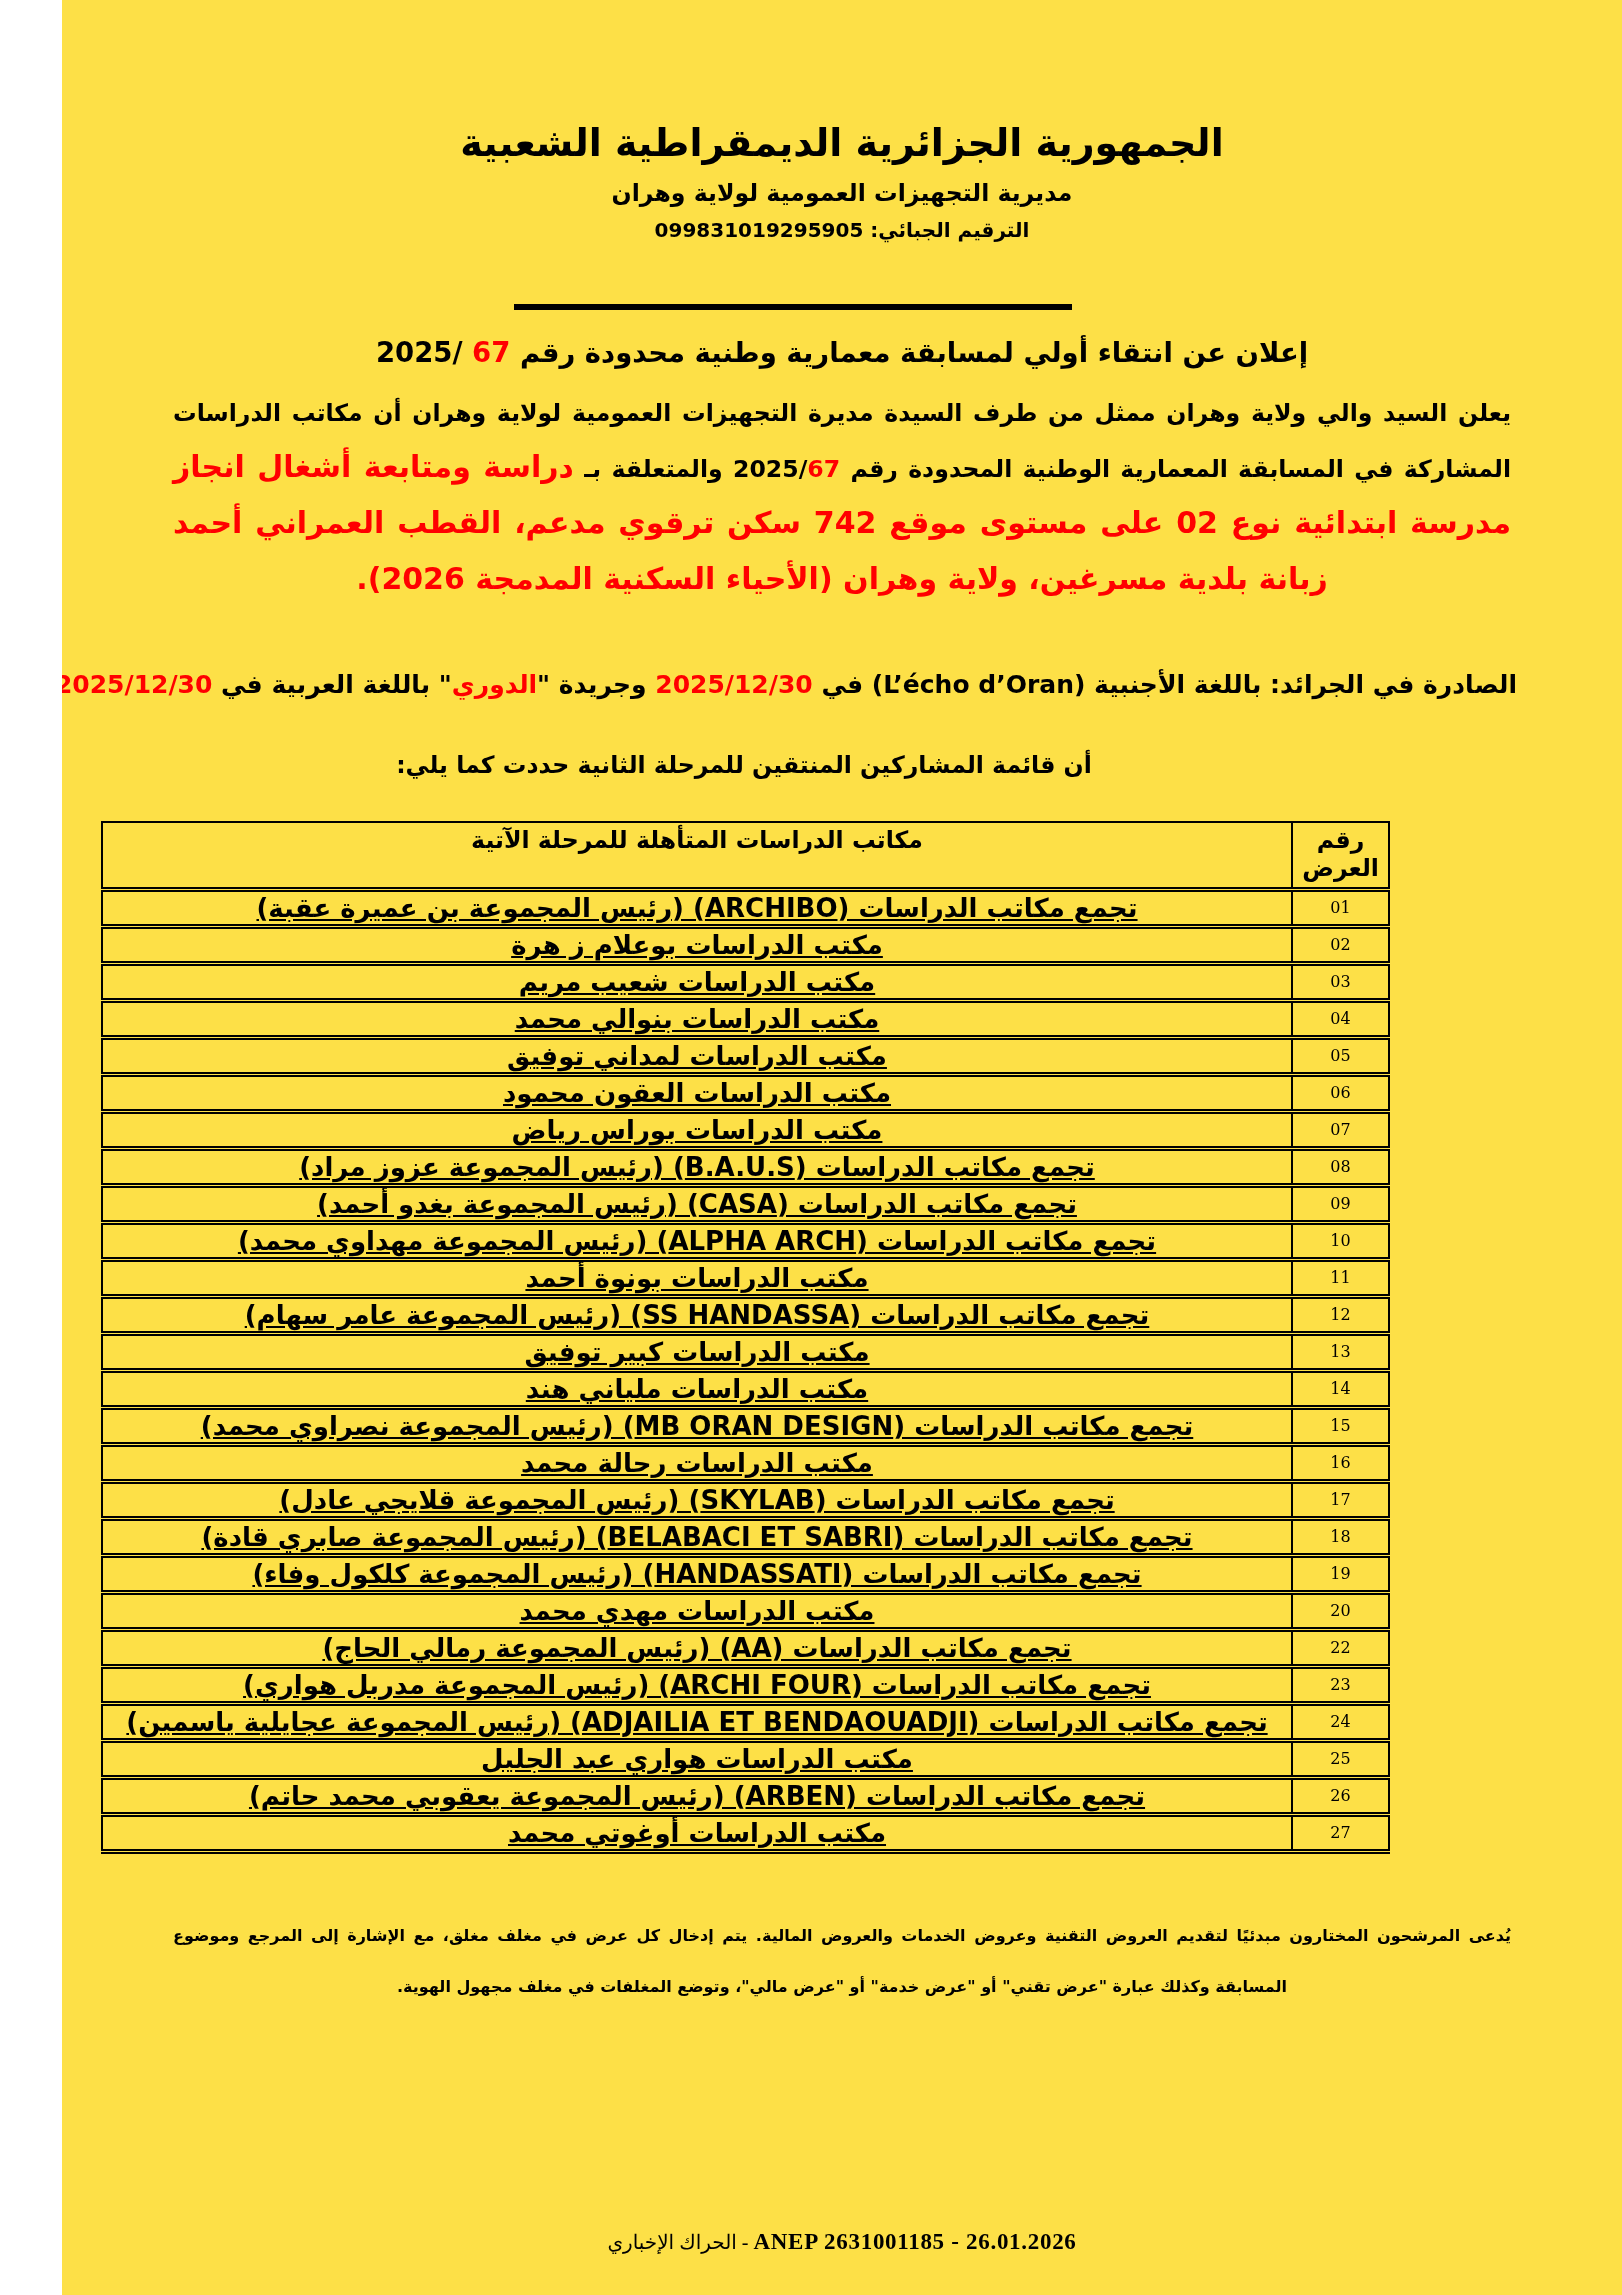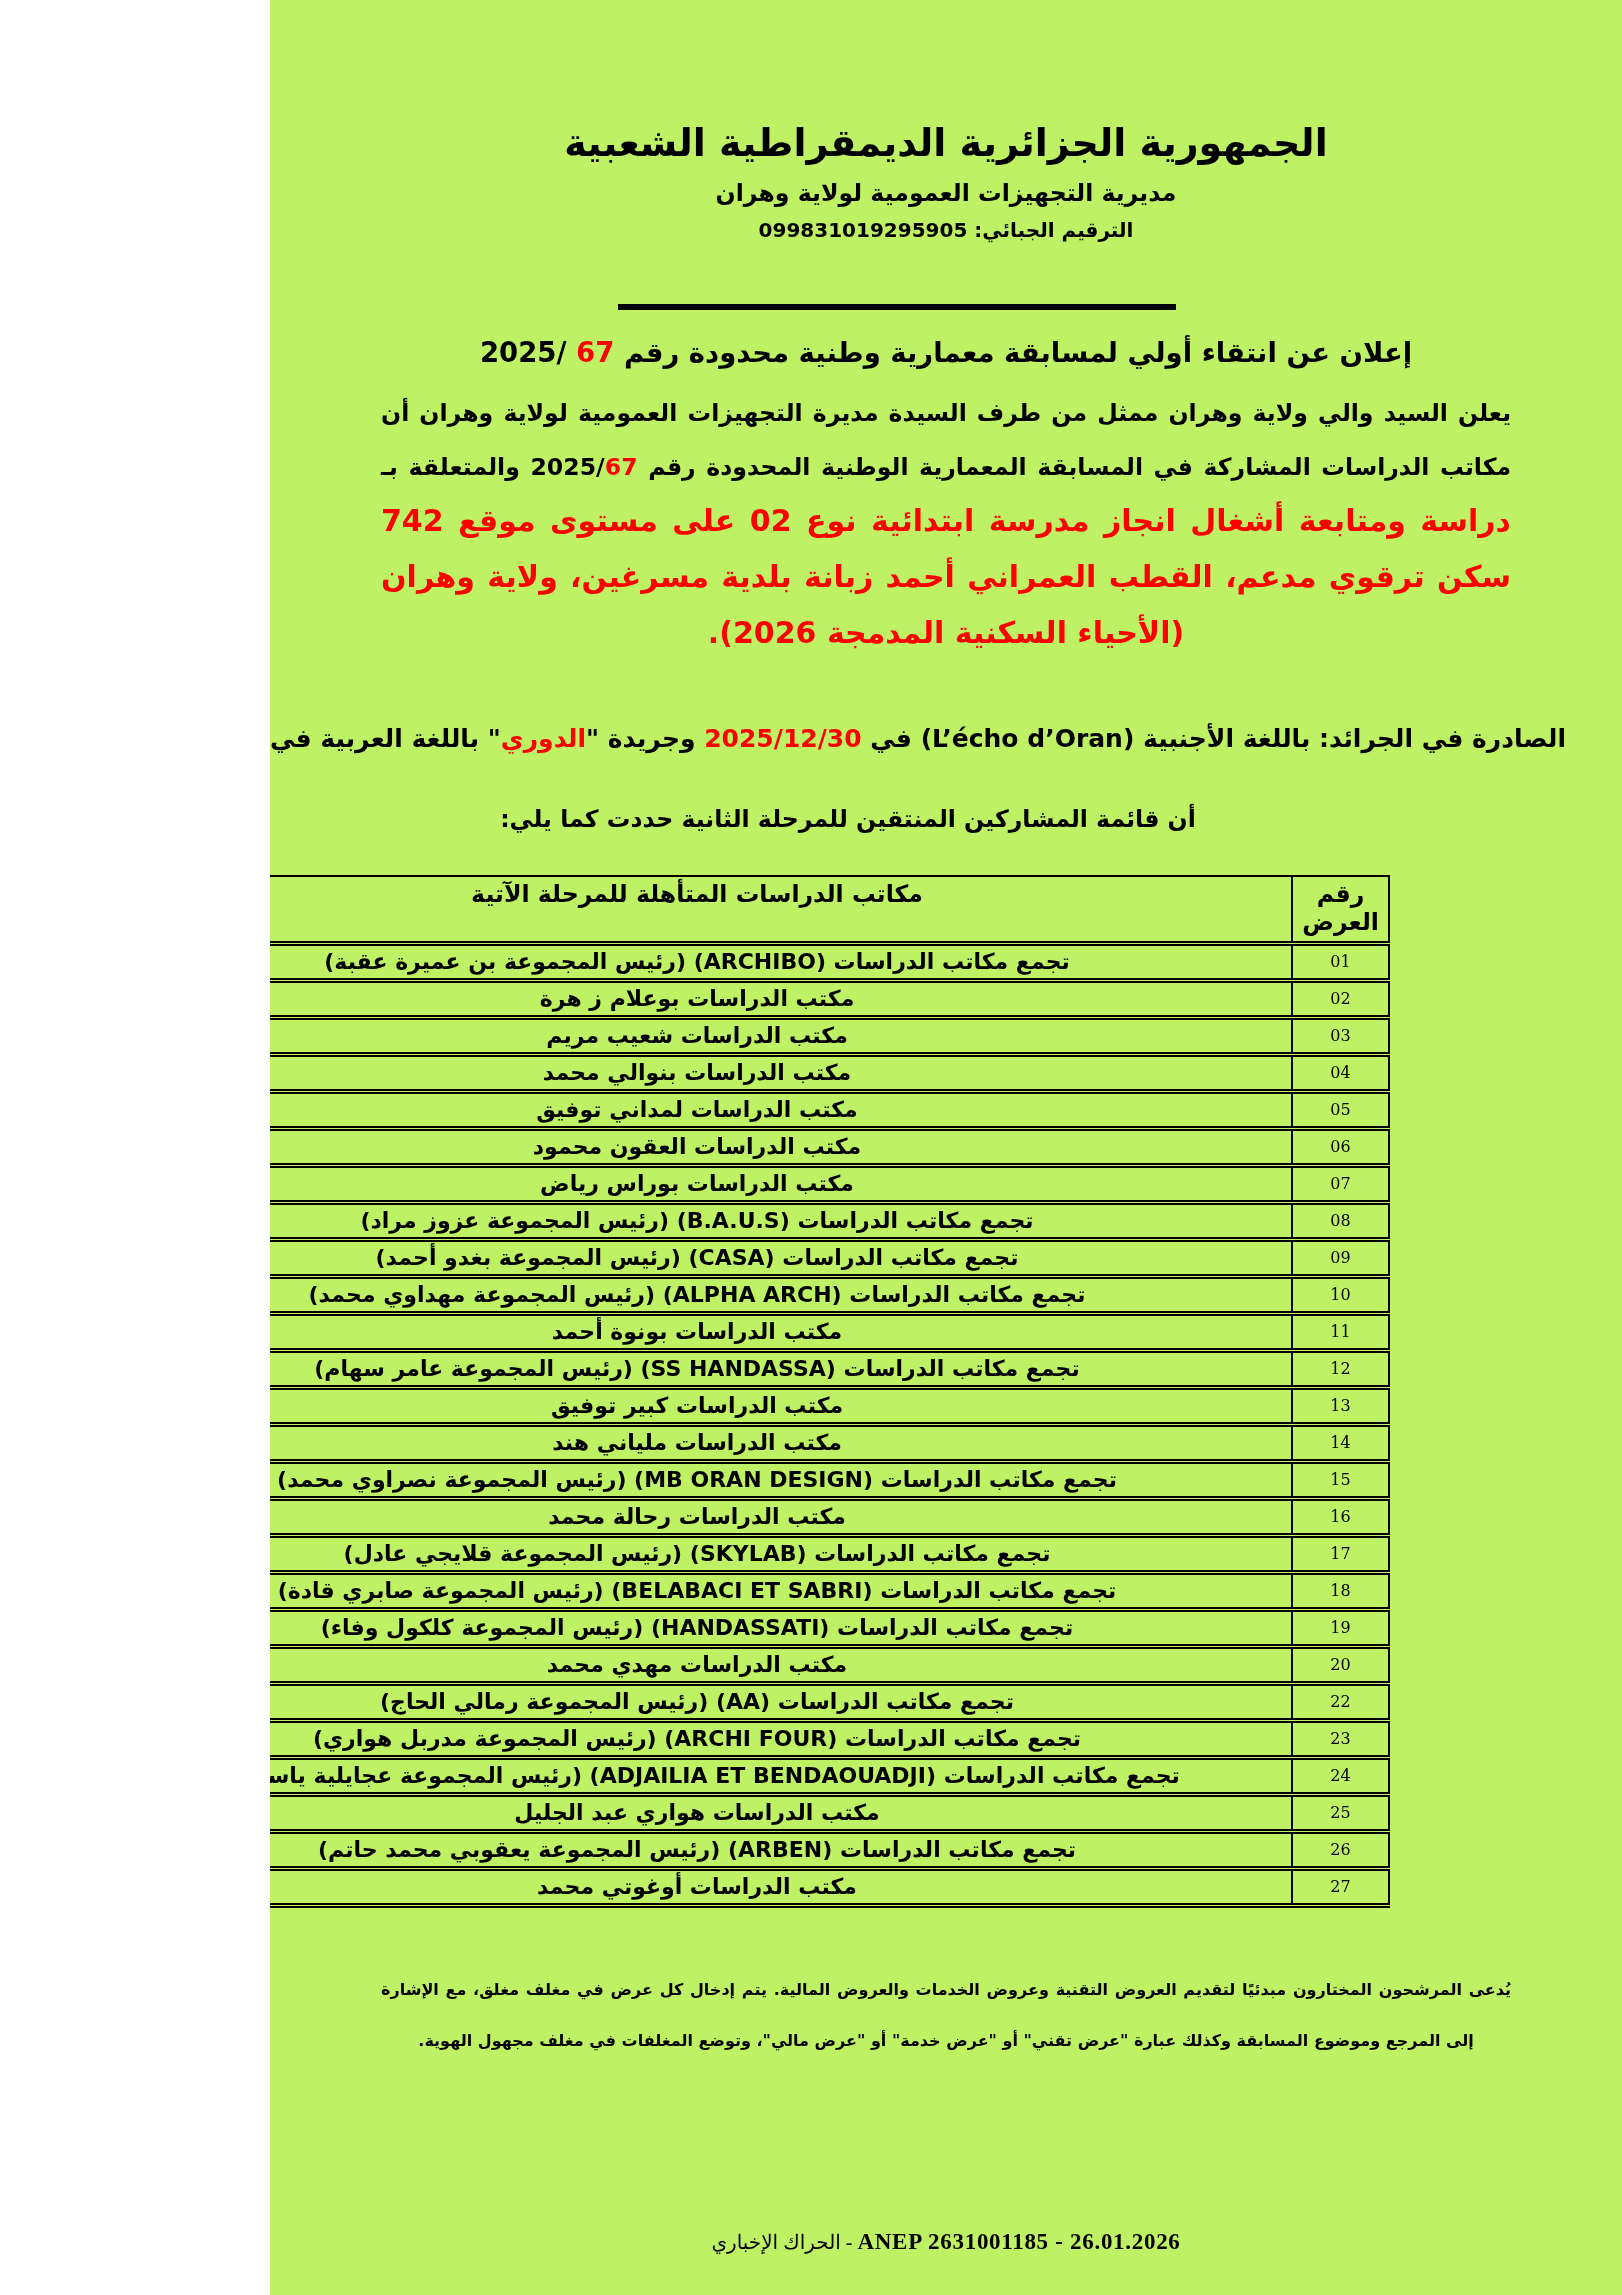--- a/index.html
+++ b/index.html
@@ -1,20 +1,20 @@
 <!DOCTYPE html>
 <html lang="ar" dir="rtl" style="font-size:10.5px"><head>
 <meta charset="utf-8">
 <style>
   * { margin:0; padding:0; box-sizing:border-box; }
   html,body { background:#ffffff; }
   .page {
     position:relative;
-    width:1352px; height:2295px;
-    background:#bef264;
+    width:1560px; height:2295px;
+    background:#fde047;
     color:#000;
     direction:rtl;
     font-family:"DejaVu Sans", sans-serif;
     font-weight:bold;
     overflow:hidden;
   }
   .doc-header { text-align:center; padding-top:121px; }
   .republic-title { font-size:38px; letter-spacing:0.7px; }
   .directorate-title { font-size:23.6px; margin-top:14.4px; }
   .tax-line { font-size:20px; margin-top:10.5px; }
@@ -72,21 +72,21 @@
     padding-top:3px;
     font-weight:bold;
   }
   .offices-table th.th-number { width:97px; }
   .offices-table td { height:37px; text-align:center; vertical-align:middle; }
   .offices-table td.cell-number {
     font-family:"DejaVu Serif", serif;
     font-weight:normal;
     font-size:16px;
   }
-  .offices-table td.cell-name { font-size:22px; }
+  .offices-table td.cell-name { font-size:26px;text-decoration:underline; }
 
   .closing-paragraph {
     margin:56px 111px 0;
     font-size:16px;
     line-height:51px;
     text-align:justify;
     text-align-last:center;
   }
 
   .doc-footer {

